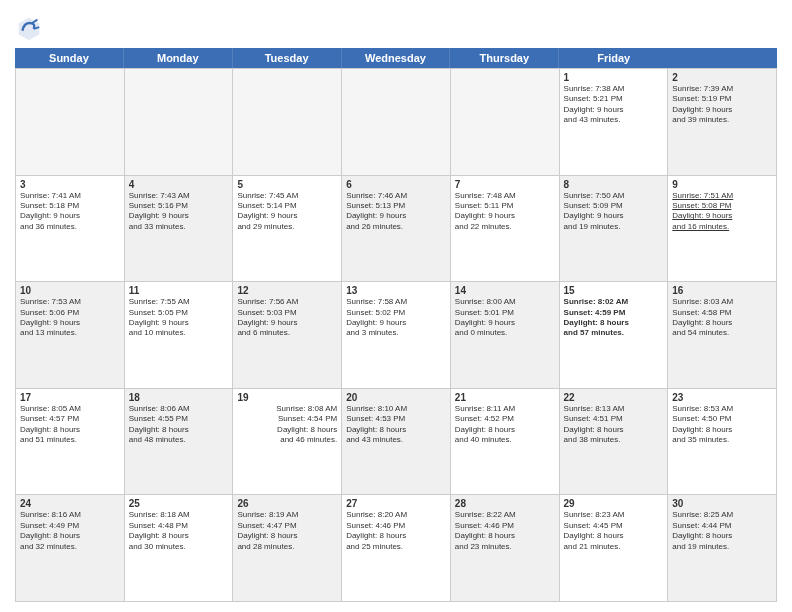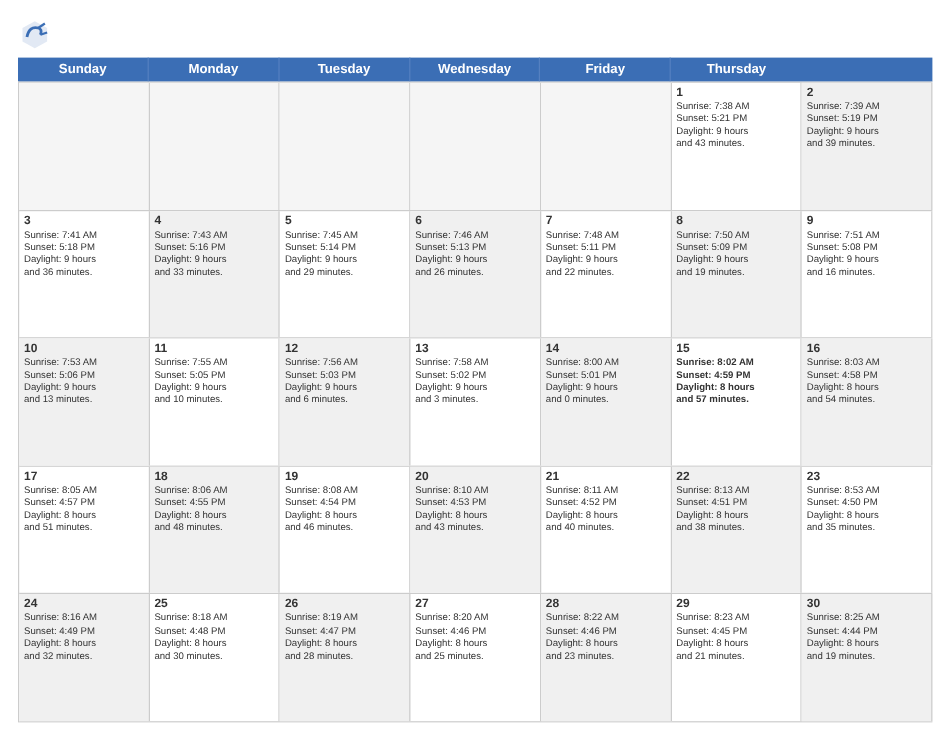--- a/index.html
+++ b/index.html
@@ -141,22 +141,22 @@
       <div class="subtitle"></div>
     </div>
   </div>
 
   <div class="calendar">
     <div class="cal-header">
     <div class="cal-header-cell">Sunday</div>
         <div class="cal-header-cell">Monday</div>
         <div class="cal-header-cell">Tuesday</div>
         <div class="cal-header-cell">Wednesday</div>
+        <div class="cal-header-cell">Thursday</div>
         <div class="cal-header-cell">Friday</div>
-        <div class="cal-header-cell">Thursday</div>
       </div>
     <div class="cal-body">
     <div class="cal-row">
           <div class="cal-cell empty"></div>
           <div class="cal-cell empty"></div>
           <div class="cal-cell empty"></div>
           <div class="cal-cell empty"></div>
           <div class="cal-cell empty"></div>
           <div class="cal-cell">
             <span class="day-num">1</span>
@@ -211,21 +211,21 @@
           </div>
           <div class="cal-cell shaded">
             <span class="day-num">8</span>
             <div class="cell-text" style="white-space: pre-line;">Sunrise: 7:50 AM
 Sunset: 5:09 PM
 Daylight: 9 hours
 and 19 minutes.</div>
           </div>
           <div class="cal-cell">
             <span class="day-num">9</span>
-            <div class="cell-text" style="white-space: pre-line;">Sunrise: 7:51 AM
+            <div class="cell-text" style="white-space: pre-line; text-decoration: underline;">Sunrise: 7:51 AM
 Sunset: 5:08 PM
 Daylight: 9 hours
 and 16 minutes.</div>
           </div>
         </div>
         <div class="cal-row">
           <div class="cal-cell shaded">
             <span class="day-num">10</span>
             <div class="cell-text" style="white-space: pre-line;">Sunrise: 7:53 AM
 Sunset: 5:06 PM
@@ -285,21 +285,21 @@
           </div>
           <div class="cal-cell shaded">
             <span class="day-num">18</span>
             <div class="cell-text" style="white-space: pre-line;">Sunrise: 8:06 AM
 Sunset: 4:55 PM
 Daylight: 8 hours
 and 48 minutes.</div>
           </div>
           <div class="cal-cell">
             <span class="day-num">19</span>
-            <div class="cell-text" style="white-space: pre-line;">Sunrise: 8:08 AM
+            <div class="cell-text" style="white-space: pre-line; text-align: right;">Sunrise: 8:08 AM
 Sunset: 4:54 PM
 Daylight: 8 hours
 and 46 minutes.</div>
           </div>
           <div class="cal-cell shaded">
             <span class="day-num">20</span>
             <div class="cell-text" style="white-space: pre-line;">Sunrise: 8:10 AM
 Sunset: 4:53 PM
 Daylight: 8 hours
 and 43 minutes.</div>

